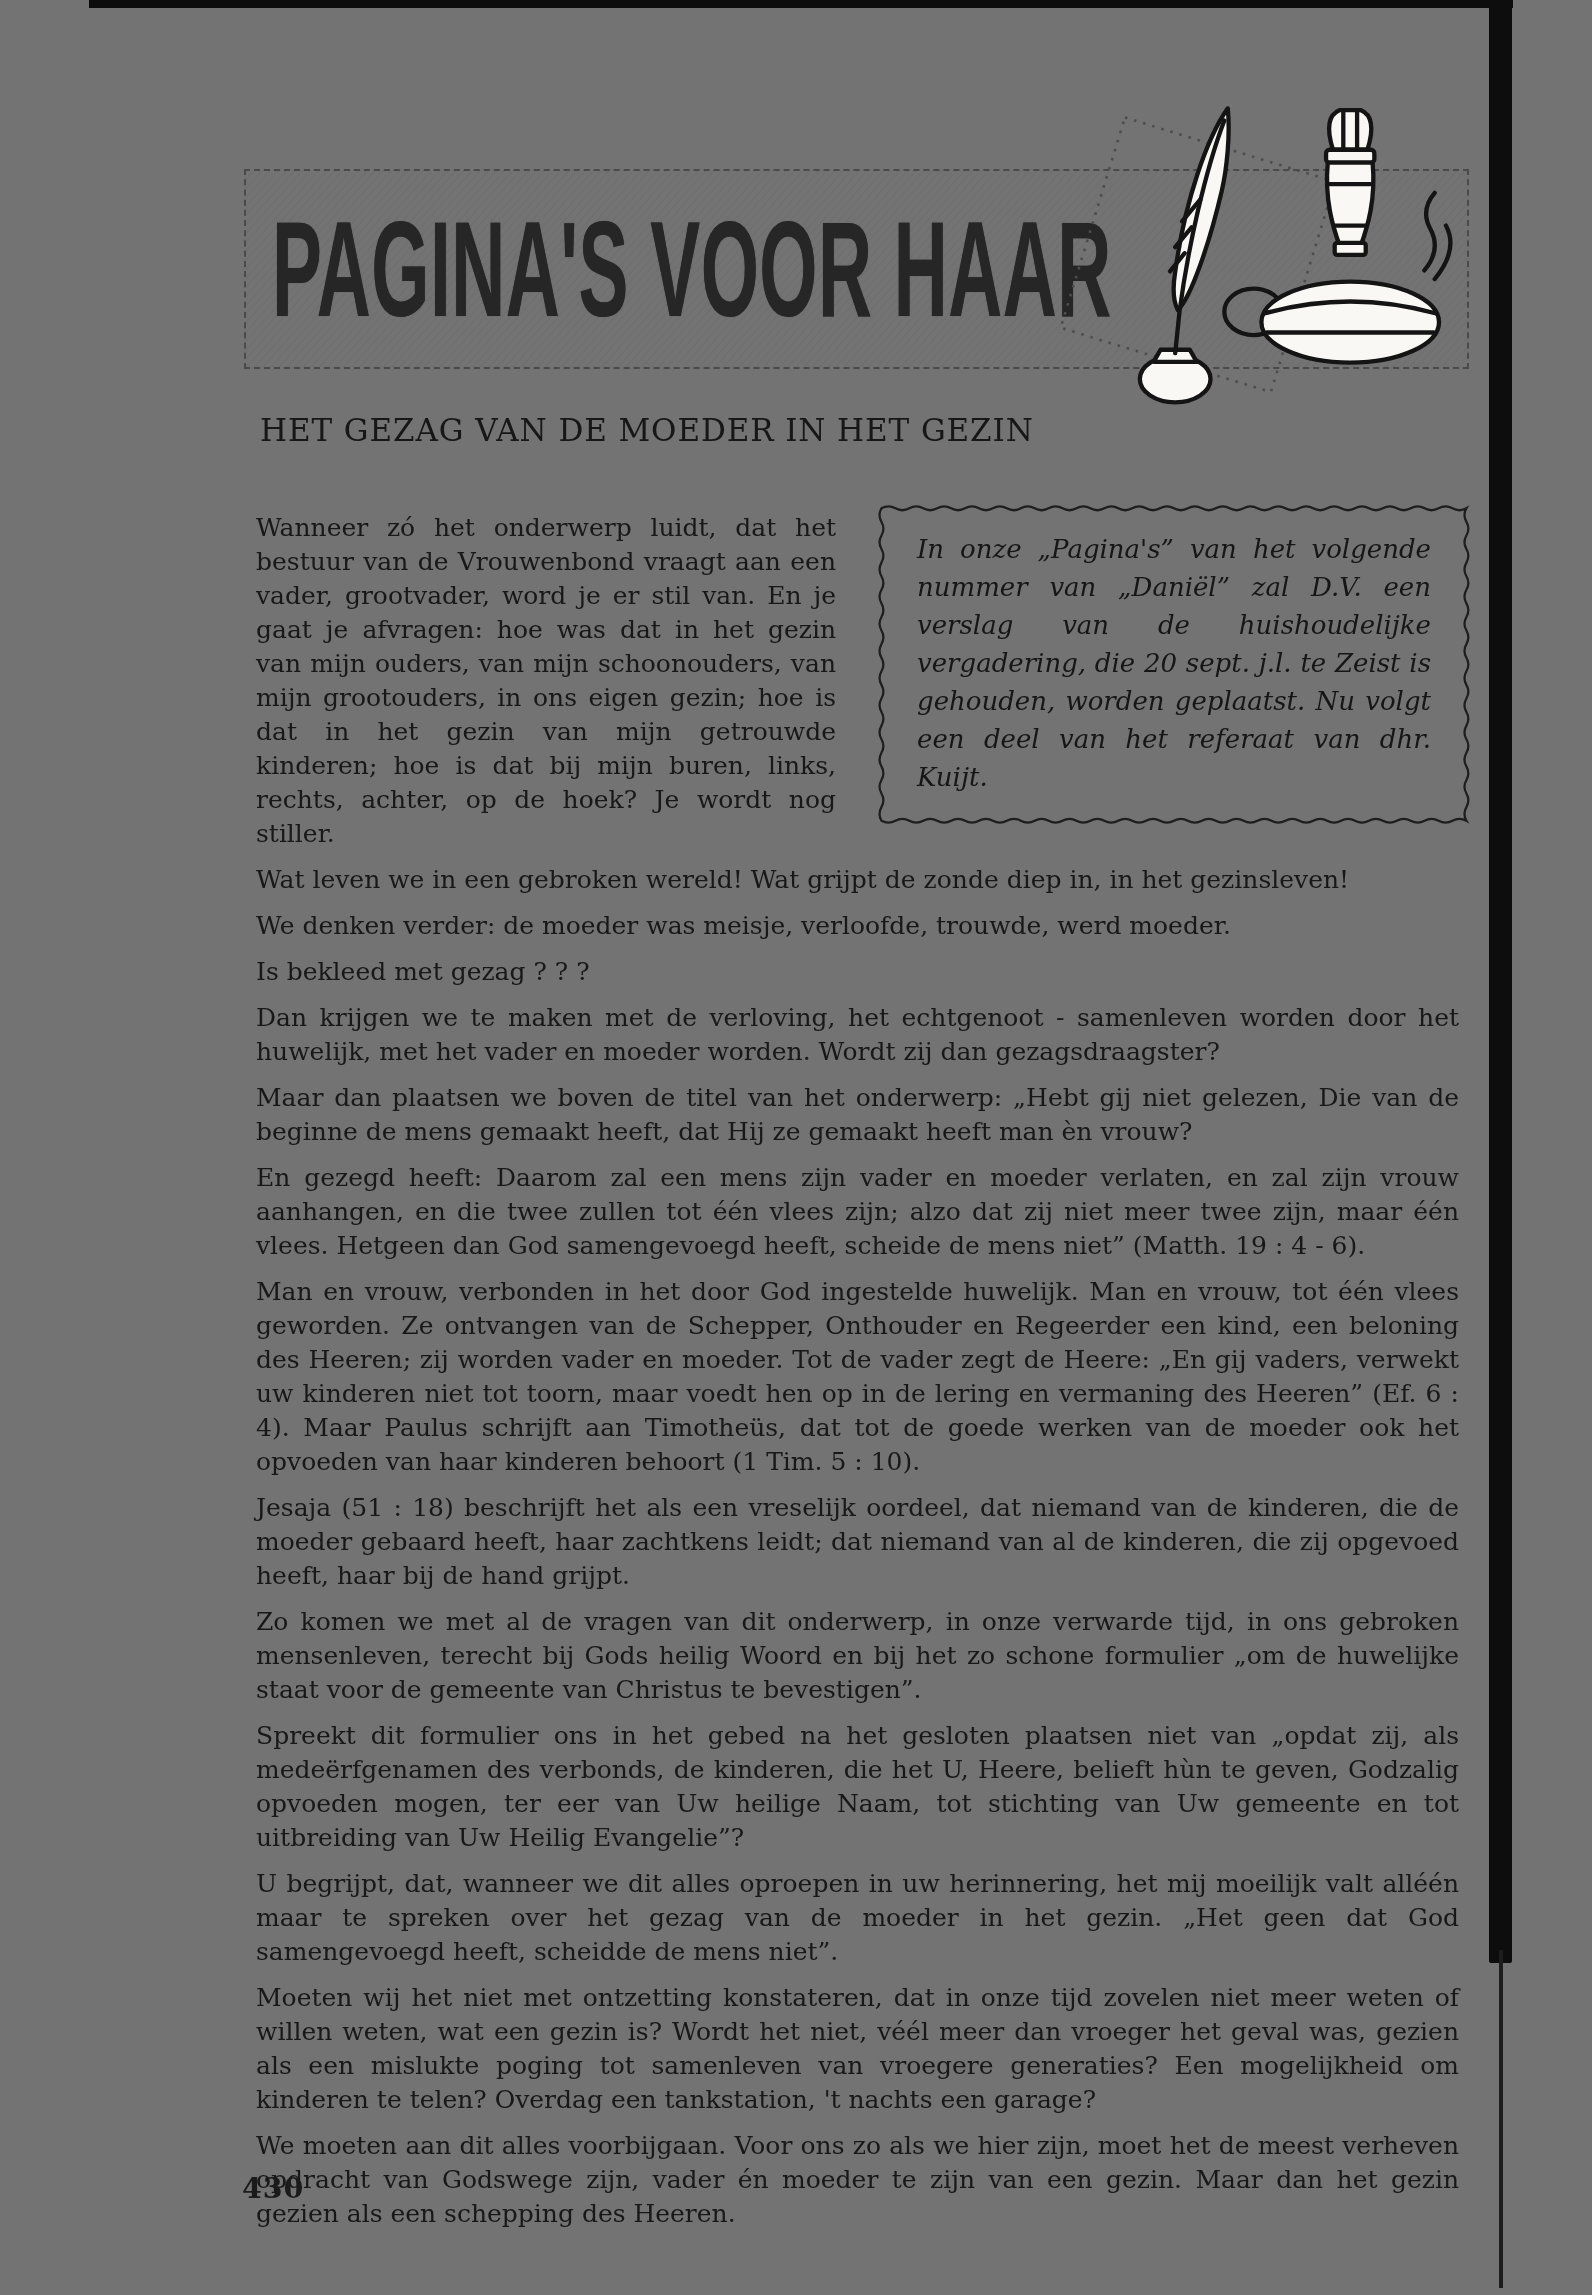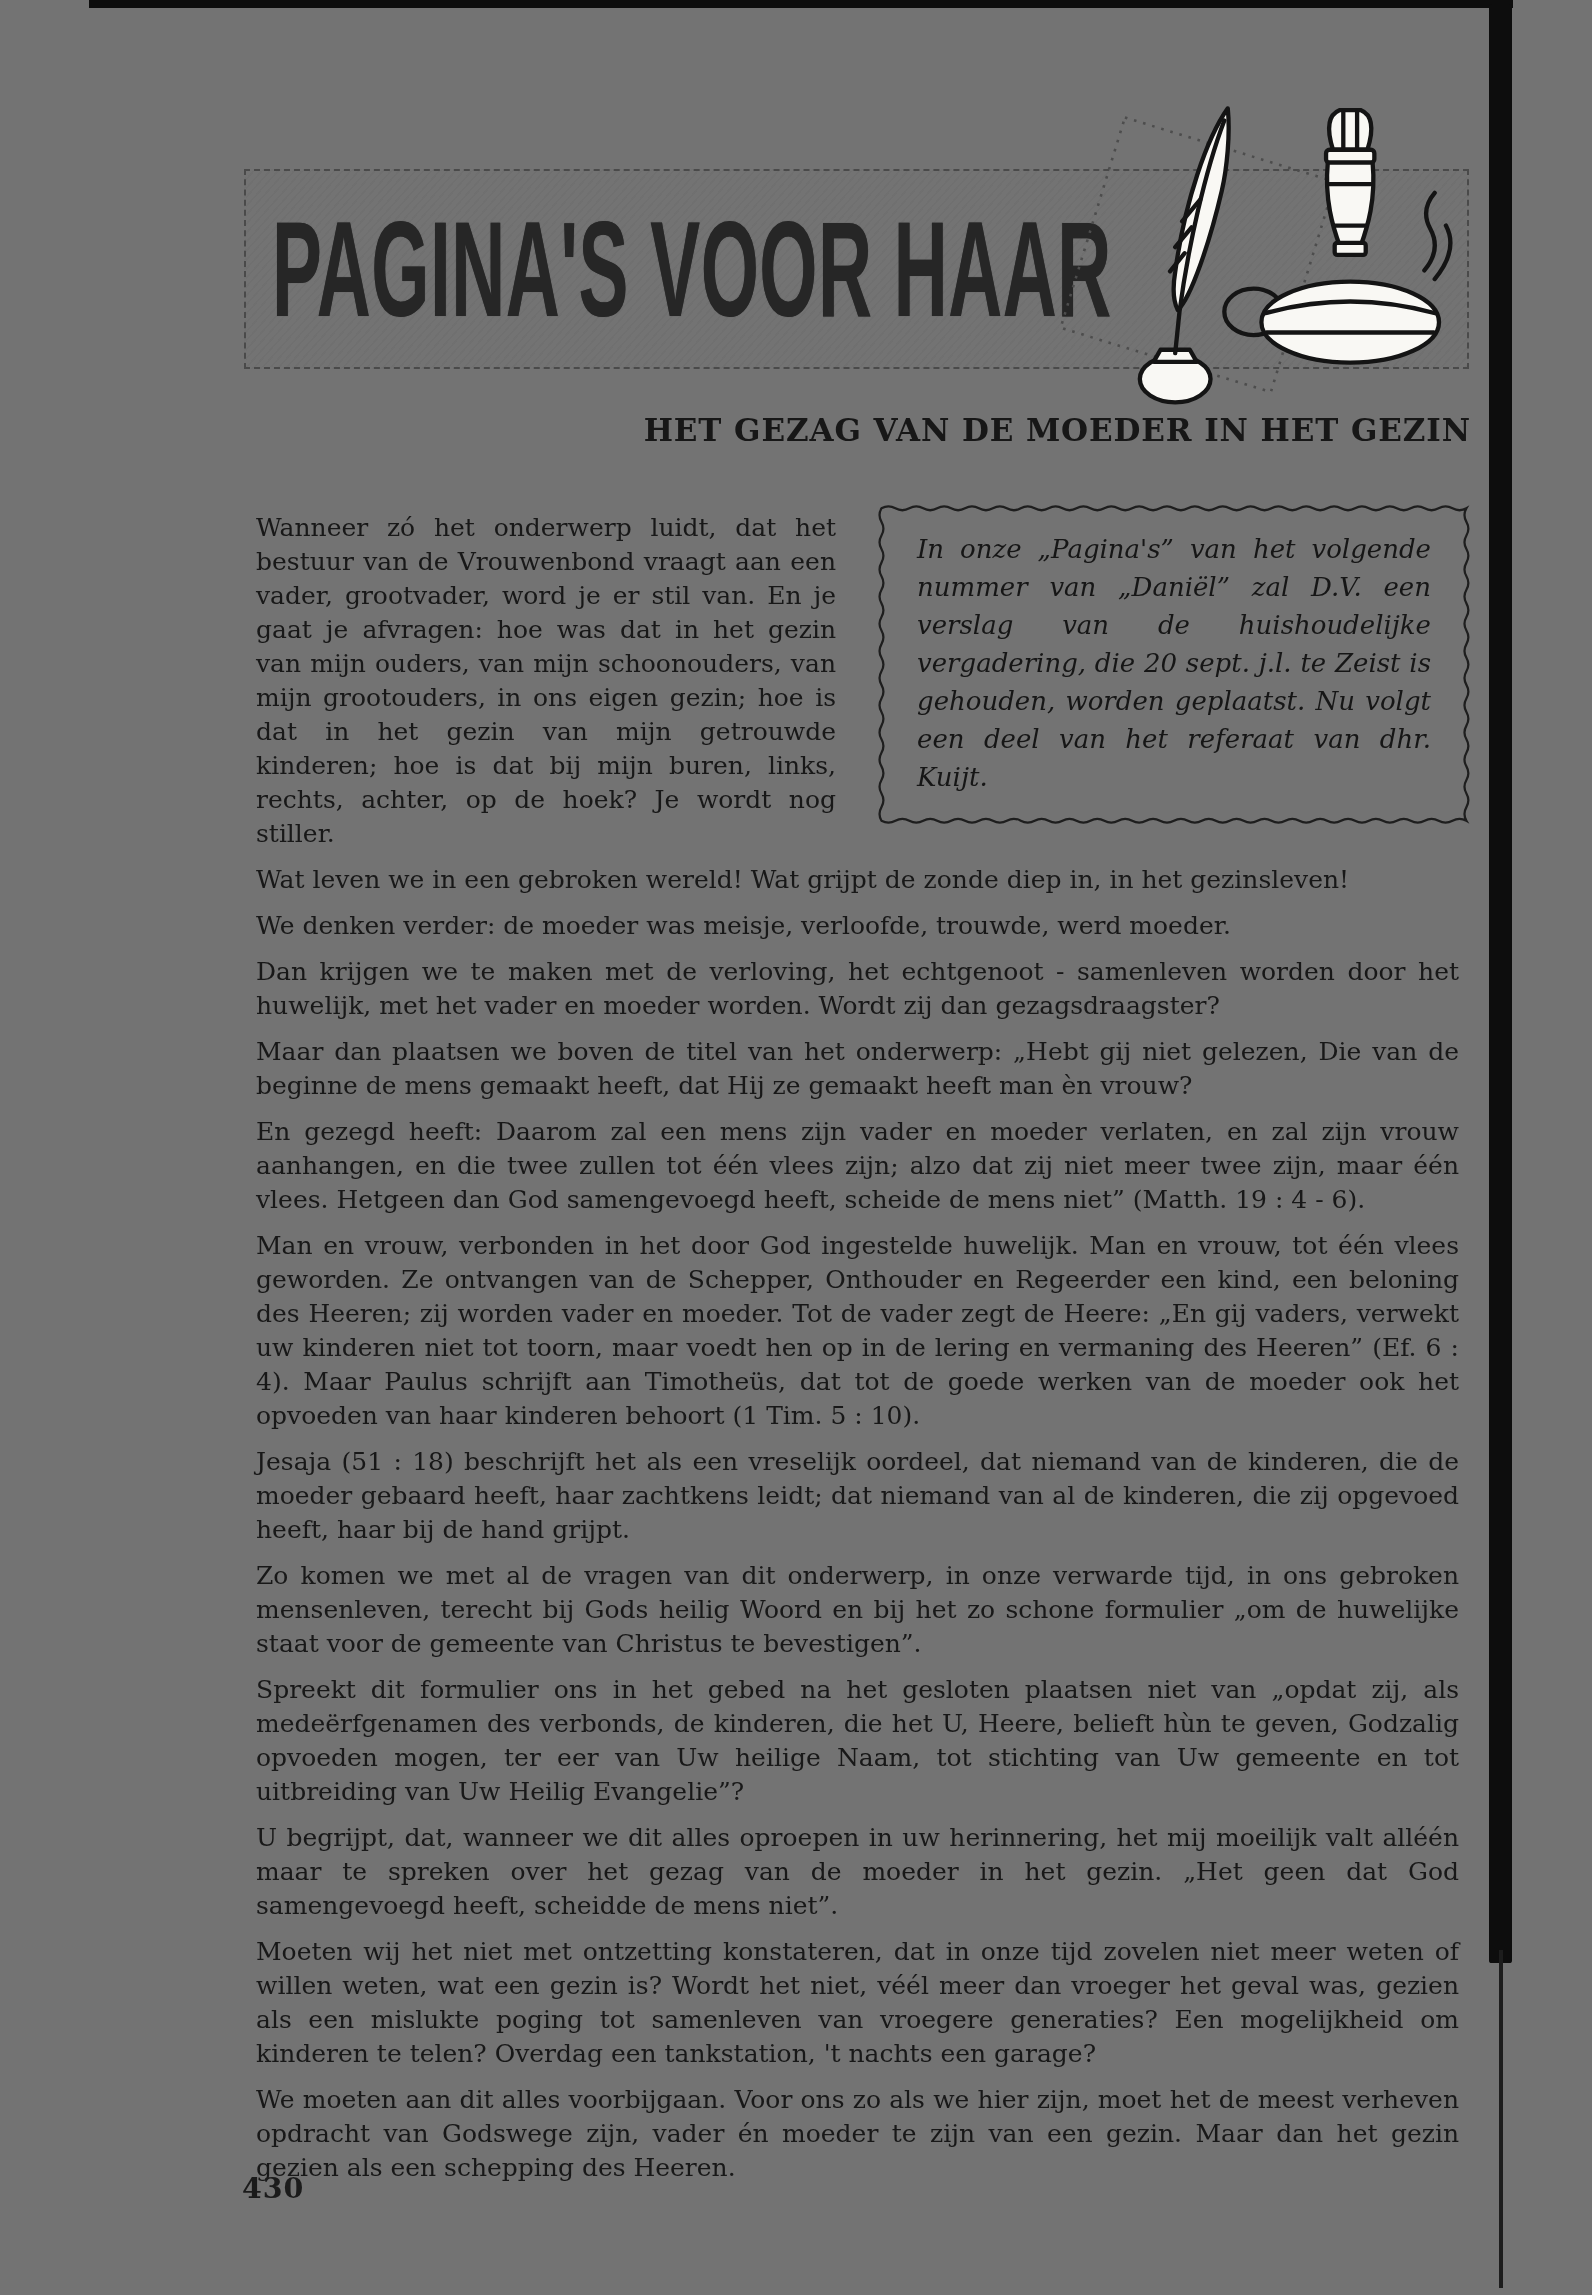--- a/index.html
+++ b/index.html
@@ -23,22 +23,22 @@
   .banner-title{
     font-family:"Liberation Sans", sans-serif;font-weight:700;
     font-size:136px;line-height:1;color:#262626;white-space:nowrap;
     transform:scaleX(0.55);transform-origin:left center;
     margin-left:26px;letter-spacing:0.9px;
     text-shadow:0 0 0.9px rgba(30,30,30,.7);
   }
   .banner-art{position:absolute;left:759px;top:-73px;width:449px;height:319px;}
   
   .article-title{
-    position:absolute;left:246px;top:412px;width:1225px;
-    font-size:31px;font-weight:700;letter-spacing:0.9px;color:#171717;text-align:right;
+    position:absolute;left:260px;top:412px;width:1225px;
+    font-size:31px;font-weight:400;letter-spacing:0.9px;color:#171717;
   }
   .body-text{
     position:absolute;left:244px;top:499px;width:1227px;
     font-size:25px;line-height:34px;text-align:justify;color:#181818;
   }
   .body-text p{margin:12px;}
   .inset-box{
     float:right;width:594px;height:321px;box-sizing:border-box;
     margin:5.2px 0 14px 41px;position:relative;
   }
@@ -102,20 +102,21 @@
   <div class="body-text">
     <div class="inset-box">
       <svg width="594" height="321" viewBox="0 0 688 372">
         <path id="inset-wave" fill="none" stroke="#1e1e1e" stroke-width="2.6" d="M 5 5 q 8.07 -4.5 16.14 0 q 8.07 4.5 16.14 0 q 8.07 -4.5 16.14 0 q 8.07 4.5 16.14 0 q 8.07 -4.5 16.14 0 q 8.07 4.5 16.14 0 q 8.07 -4.5 16.14 0 q 8.07 4.5 16.14 0 q 8.07 -4.5 16.14 0 q 8.07 4.5 16.14 0 q 8.07 -4.5 16.14 0 q 8.07 4.5 16.14 0 q 8.07 -4.5 16.14 0 q 8.07 4.5 16.14 0 q 8.07 -4.5 16.14 0 q 8.07 4.5 16.14 0 q 8.07 -4.5 16.14 0 q 8.07 4.5 16.14 0 q 8.07 -4.5 16.14 0 q 8.07 4.5 16.14 0 q 8.07 -4.5 16.14 0 q 8.07 4.5 16.14 0 q 8.07 -4.5 16.14 0 q 8.07 4.5 16.14 0 q 8.07 -4.5 16.14 0 q 8.07 4.5 16.14 0 q 8.07 -4.5 16.14 0 q 8.07 4.5 16.14 0 q 8.07 -4.5 16.14 0 q 8.07 4.5 16.14 0 q 8.07 -4.5 16.14 0 q 8.07 4.5 16.14 0 q 8.07 -4.5 16.14 0 q 8.07 4.5 16.14 0 q 8.07 -4.5 16.14 0 q 8.07 4.5 16.14 0 q 8.07 -4.5 16.14 0 q 8.07 4.5 16.14 0 q 8.07 -4.5 16.14 0 q 8.07 4.5 16.14 0 q 8.07 -4.5 16.14 0 q 8.07 4.5 16.14 0 q -4.5 7.87 0 15.74 q 4.5 7.87 0 15.74 q -4.5 7.87 0 15.74 q 4.5 7.87 0 15.74 q -4.5 7.87 0 15.74 q 4.5 7.87 0 15.74 q -4.5 7.87 0 15.74 q 4.5 7.87 0 15.74 q -4.5 7.87 0 15.74 q 4.5 7.87 0 15.74 q -4.5 7.87 0 15.74 q 4.5 7.87 0 15.74 q -4.5 7.87 0 15.74 q 4.5 7.87 0 15.74 q -4.5 7.87 0 15.74 q 4.5 7.87 0 15.74 q -4.5 7.87 0 15.74 q 4.5 7.87 0 15.74 q -4.5 7.87 0 15.74 q 4.5 7.87 0 15.74 q -4.5 7.87 0 15.74 q 4.5 7.87 0 15.74 q -4.5 7.87 0 15.74 q -8.07 -4.5 -16.14 0 q -8.07 4.5 -16.14 0 q -8.07 -4.5 -16.14 0 q -8.07 4.5 -16.14 0 q -8.07 -4.5 -16.14 0 q -8.07 4.5 -16.14 0 q -8.07 -4.5 -16.14 0 q -8.07 4.5 -16.14 0 q -8.07 -4.5 -16.14 0 q -8.07 4.5 -16.14 0 q -8.07 -4.5 -16.14 0 q -8.07 4.5 -16.14 0 q -8.07 -4.5 -16.14 0 q -8.07 4.5 -16.14 0 q -8.07 -4.5 -16.14 0 q -8.07 4.5 -16.14 0 q -8.07 -4.5 -16.14 0 q -8.07 4.5 -16.14 0 q -8.07 -4.5 -16.14 0 q -8.07 4.5 -16.14 0 q -8.07 -4.5 -16.14 0 q -8.07 4.5 -16.14 0 q -8.07 -4.5 -16.14 0 q -8.07 4.5 -16.14 0 q -8.07 -4.5 -16.14 0 q -8.07 4.5 -16.14 0 q -8.07 -4.5 -16.14 0 q -8.07 4.5 -16.14 0 q -8.07 -4.5 -16.14 0 q -8.07 4.5 -16.14 0 q -8.07 -4.5 -16.14 0 q -8.07 4.5 -16.14 0 q -8.07 -4.5 -16.14 0 q -8.07 4.5 -16.14 0 q -8.07 -4.5 -16.14 0 q -8.07 4.5 -16.14 0 q -8.07 -4.5 -16.14 0 q -8.07 4.5 -16.14 0 q -8.07 -4.5 -16.14 0 q -8.07 4.5 -16.14 0 q -8.07 -4.5 -16.14 0 q -8.07 4.5 -16.14 0 q -4.5 -7.87 0 -15.74 q 4.5 -7.87 0 -15.74 q -4.5 -7.87 0 -15.74 q 4.5 -7.87 0 -15.74 q -4.5 -7.87 0 -15.74 q 4.5 -7.87 0 -15.74 q -4.5 -7.87 0 -15.74 q 4.5 -7.87 0 -15.74 q -4.5 -7.87 0 -15.74 q 4.5 -7.87 0 -15.74 q -4.5 -7.87 0 -15.74 q 4.5 -7.87 0 -15.74 q -4.5 -7.87 0 -15.74 q 4.5 -7.87 0 -15.74 q -4.5 -7.87 0 -15.74 q 4.5 -7.87 0 -15.74 q -4.5 -7.87 0 -15.74 q 4.5 -7.87 0 -15.74 q -4.5 -7.87 0 -15.74 q 4.5 -7.87 0 -15.74 q -4.5 -7.87 0 -15.74 q 4.5 -7.87 0 -15.74 q -4.5 -7.87 0 -15.74 Z"></path>
       </svg>
       <div class="inset-note">In onze „Pagina's” van het volgende nummer van „Daniël” zal D.V. een verslag van de huishoudelijke vergadering, die 20 sept. j.l. te Zeist is gehouden, worden geplaatst. Nu volgt een deel van het referaat van dhr. Kuijt.</div>
     </div>
     <p>Wanneer zó het onderwerp luidt, dat het bestuur van de Vrouwenbond vraagt aan een vader, grootvader, word je er stil van. En je gaat je afvragen: hoe was dat in het gezin van mijn ouders, van mijn schoonouders, van mijn grootouders, in ons eigen gezin; hoe is dat in het gezin van mijn getrouwde kinderen; hoe is dat bij mijn buren, links, rechts, achter, op de hoek? Je wordt nog stiller.</p>
     <p>Wat leven we in een gebroken wereld! Wat grijpt de zonde diep in, in het gezinsleven!</p>
     <p>We denken verder: de moeder was meisje, verloofde, trouwde, werd moeder.</p>
+    <p>Is bekleed met gezag ? ? ?</p>
     <p>Dan krijgen we te maken met de verloving, het echtgenoot - samenleven worden door het huwelijk, met het vader en moeder worden. Wordt zij dan gezagsdraagster?</p>
     <p>Maar dan plaatsen we boven de titel van het onderwerp: „Hebt gij niet gelezen, Die van de beginne de mens gemaakt heeft, dat Hij ze gemaakt heeft man èn vrouw?</p>
     <p>En gezegd heeft: Daarom zal een mens zijn vader en moeder verlaten, en zal zijn vrouw aanhangen, en die twee zullen tot één vlees zijn; alzo dat zij niet meer twee zijn, maar één vlees. Hetgeen dan God samengevoegd heeft, scheide de mens niet” (Matth. 19 : 4 - 6).</p>
     <p>Man en vrouw, verbonden in het door God ingestelde huwelijk. Man en vrouw, tot één vlees geworden. Ze ontvangen van de Schepper, Onthouder en Regeerder een kind, een beloning des Heeren; zij worden vader en moeder. Tot de vader zegt de Heere: „En gij vaders, verwekt uw kinderen niet tot toorn, maar voedt hen op in de lering en vermaning des Heeren” (Ef. 6 : 4). Maar Paulus schrijft aan Timotheüs, dat tot de goede werken van de moeder ook het opvoeden van haar kinderen behoort (1 Tim. 5 : 10).</p>
     <p>Jesaja (51 : 18) beschrijft het als een vreselijk oordeel, dat niemand van de kinderen, die de moeder gebaard heeft, haar zachtkens leidt; dat niemand van al de kinderen, die zij opgevoed heeft, haar bij de hand grijpt.</p>
     <p>Zo komen we met al de vragen van dit onderwerp, in onze verwarde tijd, in ons gebroken mensenleven, terecht bij Gods heilig Woord en bij het zo schone formulier „om de huwelijke staat voor de gemeente van Christus te bevestigen”.</p>
     <p>Spreekt dit formulier ons in het gebed na het gesloten plaatsen niet van „opdat zij, als medeërfgenamen des verbonds, de kinderen, die het U, Heere, belieft hùn te geven, Godzalig opvoeden mogen, ter eer van Uw heilige Naam, tot stichting van Uw gemeente en tot uitbreiding van Uw Heilig Evangelie”?</p>
     <p>U begrijpt, dat, wanneer we dit alles oproepen in uw herinnering, het mij moeilijk valt alléén maar te spreken over het gezag van de moeder in het gezin. „Het geen dat God samengevoegd heeft, scheidde de mens niet”.</p>
     <p>Moeten wij het niet met ontzetting konstateren, dat in onze tijd zovelen niet meer weten of willen weten, wat een gezin is? Wordt het niet, véél meer dan vroeger het geval was, gezien als een mislukte poging tot samenleven van vroegere generaties? Een mogelijkheid om kinderen te telen? Overdag een tankstation, 't nachts een garage?</p>
     <p>We moeten aan dit alles voorbijgaan. Voor ons zo als we hier zijn, moet het de meest verheven opdracht van Godswege zijn, vader én moeder te zijn van een gezin. Maar dan het gezin gezien als een schepping des Heeren.</p>

